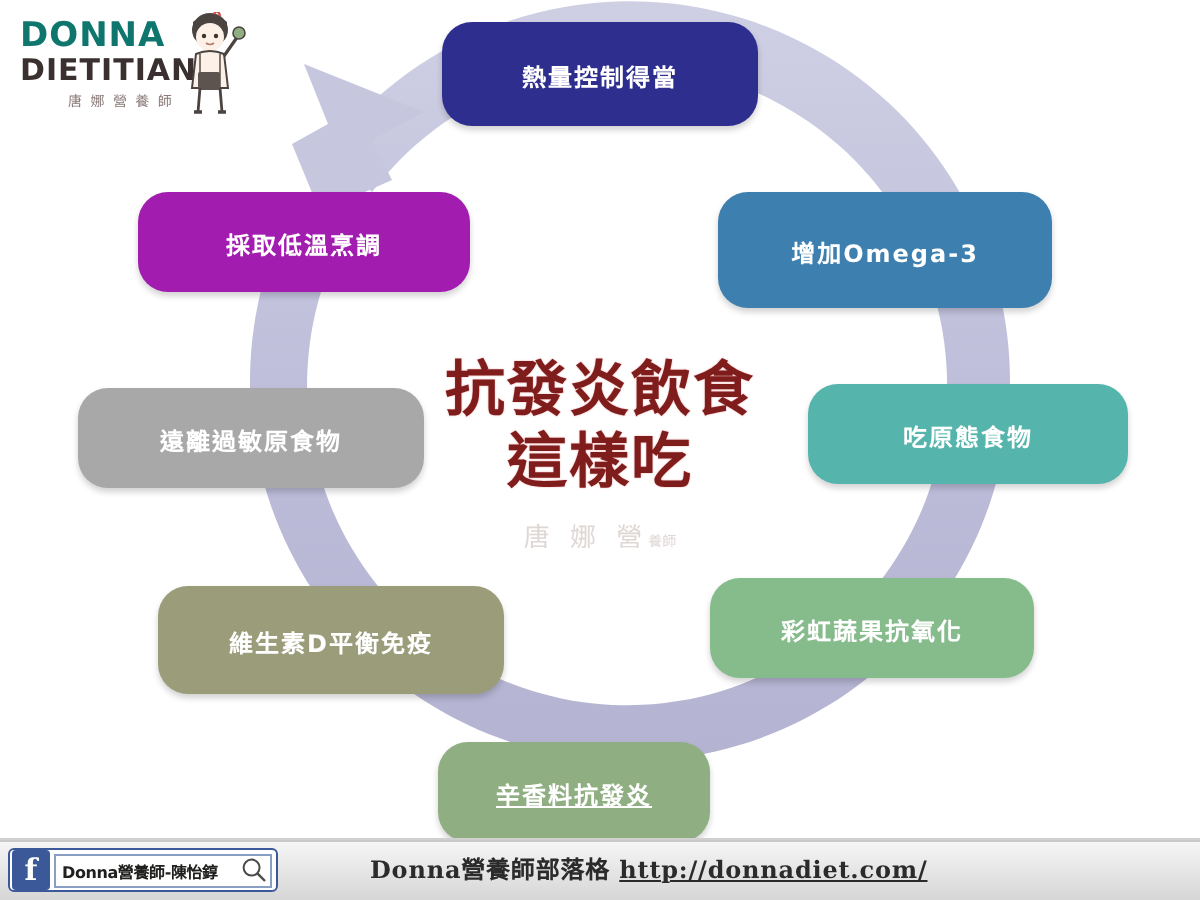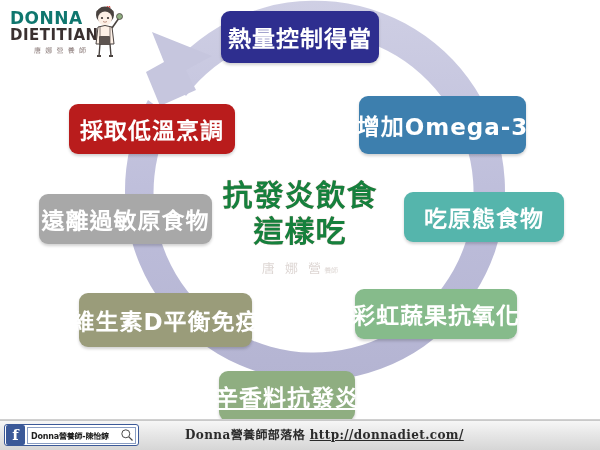--- a/index.html
+++ b/index.html
@@ -79,21 +79,21 @@
     pointer-events: none;
   }
 
   
   .center-title {
     position: absolute;
     left: 205px;
     top: 178px;
     width: 190px;
     text-align: center;
-    color: #15803d;
+    color: #7f1d1d;
     font-weight: bold;
     font-size: 30px;
     line-height: 36px;
     letter-spacing: 1px;
     text-shadow: 0 0 1px rgba(200,0,0,0.35);
   }
   .center-title .line2 { display: block; }
 
   .watermark {
     position: absolute;
@@ -110,37 +110,37 @@
     font-size: 7px;
     letter-spacing: 0;
   }
 
   
   .node {
     position: absolute;
     display: flex;
     align-items: center;
     justify-content: center;
-    border-radius: 9px;
+    border-radius: 15px;
     color: #ffffff;
     font-weight: bold;
-    font-size: 23px;
+    font-size: 12px;
     letter-spacing: 1px;
     white-space: nowrap;
     box-shadow: 0 2px 3px rgba(0,0,0,0.18);
     box-sizing: border-box;
   }
   .node.n-top      { left: 221px; top: 11px;  width: 158px; height: 52px; background: #2e2e8f; }
   .node.n-tr       { left: 359px; top: 96px;  width: 167px; height: 58px; background: #3d7fae; }
   .node.n-right    { left: 404px; top: 192px; width: 160px; height: 50px; background: #55b5ac; }
   .node.n-br       { left: 355px; top: 289px; width: 162px; height: 50px; background: #86bb8b; }
   .node.n-bottom   { left: 219px; top: 371px; width: 136px; height: 50px; background: #8fae81; text-decoration: underline; }
   .node.n-bl       { left: 79px;  top: 293px; width: 173px; height: 54px; background: #9a9c7a; }
   .node.n-left     { left: 39px;  top: 194px; width: 173px; height: 50px; background: #a8a8a8; }
-  .node.n-tl       { left: 69px;  top: 104px;  width: 166px; height: 50px; background: #b91c1c; }
+  .node.n-tl       { left: 69px;  top: 96px;  width: 166px; height: 50px; background: #a21caf; }
 
   
   .footer-bar {
     position: absolute;
     left: 0;
     bottom: 0;
     width: 600px;
     height: 29px;
     background: linear-gradient(to bottom, #f6f6f6 0%, #e7e7e7 45%, #d6d6d6 100%);
     border-top: 1px solid #c9c9c9;

